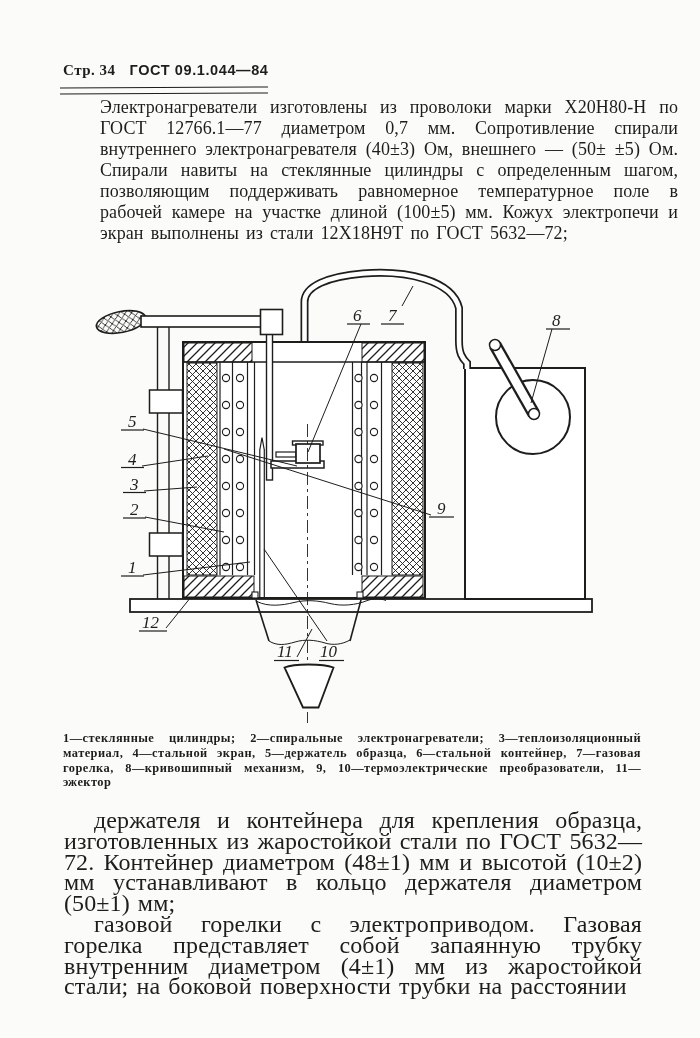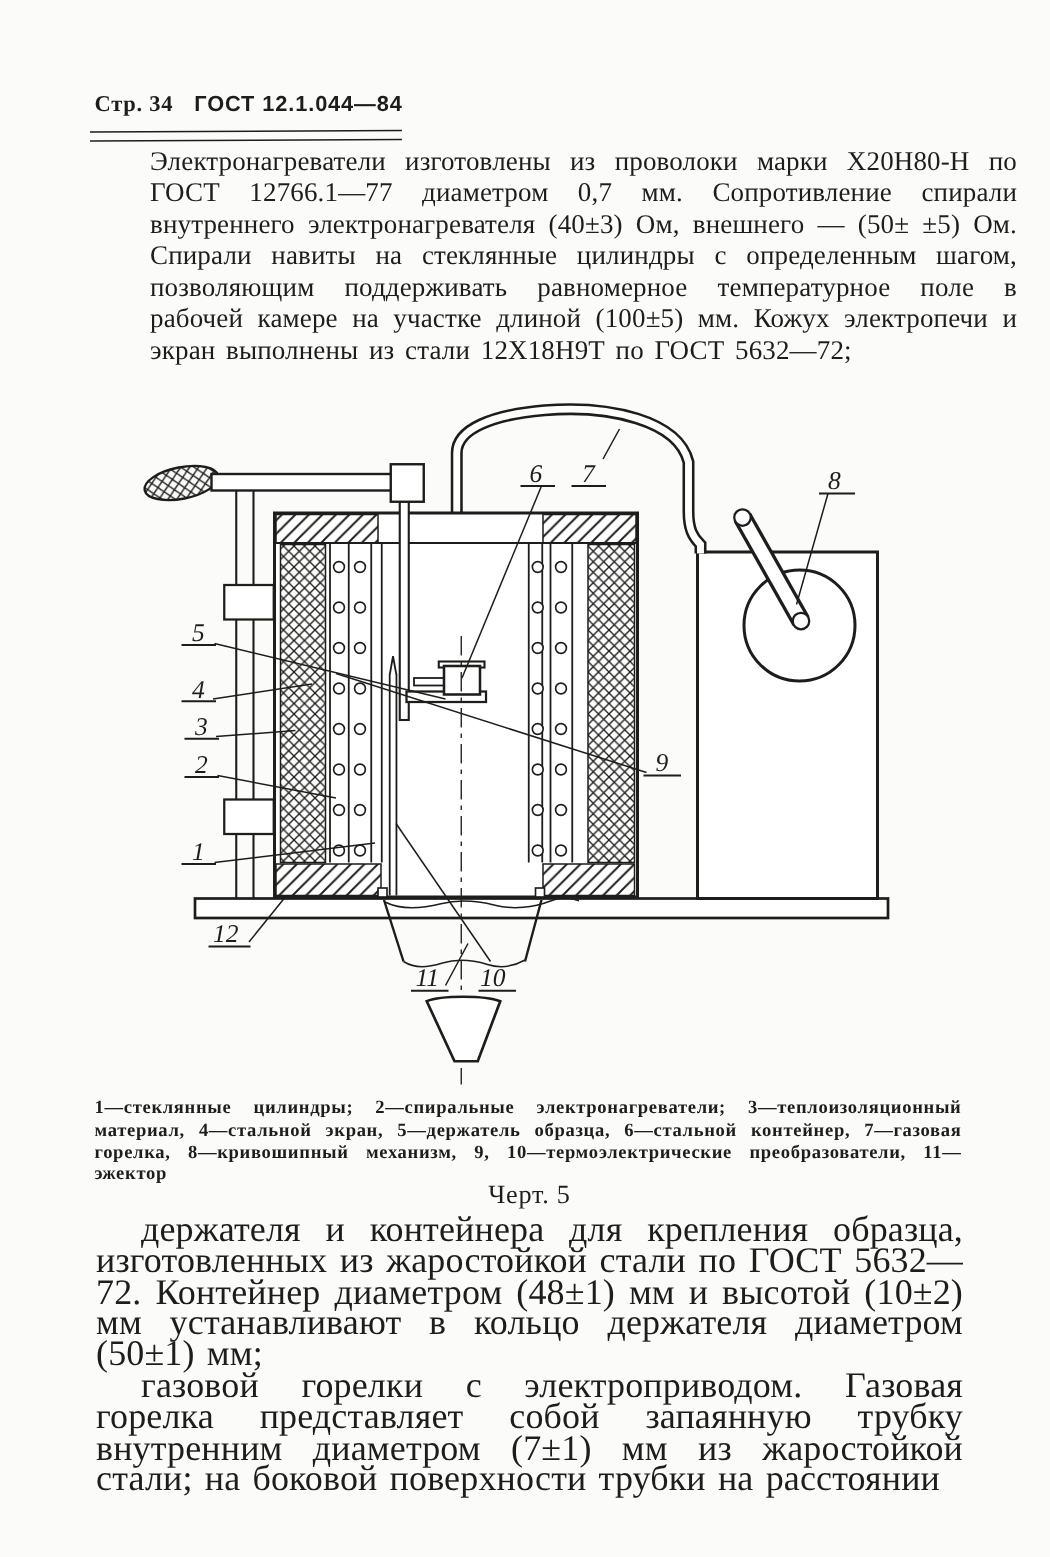--- a/index.html
+++ b/index.html
@@ -47,21 +47,21 @@
   .ln{stroke:#1d1d1b;fill:none;}
   .wh{fill:#ffffff;stroke:#1d1d1b;}
   .callout{font:italic 17px "Liberation Serif","DejaVu Serif",serif;fill:#1d1d1b;}
 </style>
 </head>
 <body>
 
 <div class="page">
 
   <div class="hdr">
-    <span class="pg">Стр. 34</span><span class="std">ГОСТ 12.1.044—84</span>
+    <span class="pg">Стр. 34</span><span class="std">ГОСТ 09.1.044—84</span>
   </div>
   <div class="hdr-rule"></div>
 
   <div class="para" id="para1">Электронагреватели изготовлены из проволоки марки Х20Н80-Н по ГОСТ 12766.1—77 диаметром 0,7 мм. Сопротивление спирали внутреннего электронагревателя (40±3) Ом, внешнего — (50± ±5) Ом. Спирали навиты на стеклянные цилиндры с определенным шагом, позволяющим поддерживать равномерное температурное поле в рабочей камере на участке длиной (100±5) мм. Кожух электропечи и экран выполнены из стали 12Х18Н9Т по ГОСТ 5632—72;</div>
 
   <svg class="diagram" width="540" height="462" viewBox="80 268 540 462" xmlns="http://www.w3.org/2000/svg">
     <defs>
       <pattern id="xh" width="7" height="7" patternUnits="userSpaceOnUse">
         <path d="M0,0 L7,7 M7,0 L0,7" stroke="#1d1d1b" stroke-width="0.9" fill="none"></path>
       </pattern>
@@ -223,20 +223,19 @@
     <text class="callout" x="277" y="657">11</text>
     <text class="callout" x="320" y="657">10</text>
     <text class="callout" x="437" y="514">9</text>
     <text class="callout" x="353" y="321">6</text>
     <text class="callout" x="388" y="321">7</text>
     <text class="callout" x="552" y="326">8</text>
   </svg>
 
   <div class="caption">1—стеклянные цилиндры; 2—спиральные электронагреватели; 3—теплоизоляционный материал, 4—стальной экран, 5—держатель образца, 6—стальной контейнер, 7—газовая горелка, 8—кривошипный механизм, 9, 10—термоэлектрические преобразователи, 11—эжектор</div>
 
-  <div class="fig-label">Черт. 5</div>
 
   <div class="bottom">
     <p>держателя и контейнера для крепления образца, изготовленных из жаростойкой стали по ГОСТ 5632—72. Контейнер диаметром (48±1) мм и высотой (10±2) мм устанавливают в кольцо держателя диаметром (50±1) мм;</p>
-    <p>газовой горелки с электроприводом. Газовая горелка представляет собой запаянную трубку внутренним диаметром (7±1) мм из жаростойкой стали; на боковой поверхности трубки на расстоянии</p>
+    <p>газовой горелки с электроприводом. Газовая горелка представляет собой запаянную трубку внутренним диаметром (4±1) мм из жаростойкой стали; на боковой поверхности трубки на расстоянии</p>
   </div>
 
 </div>
 
 </body></html>

